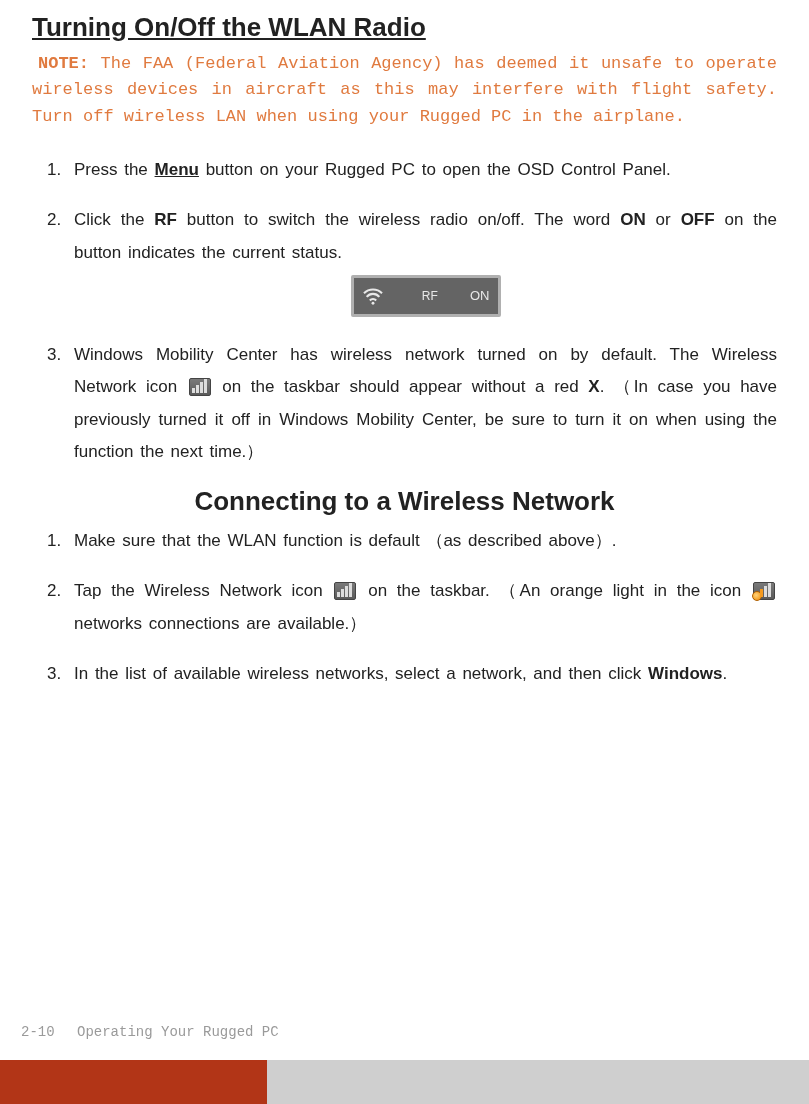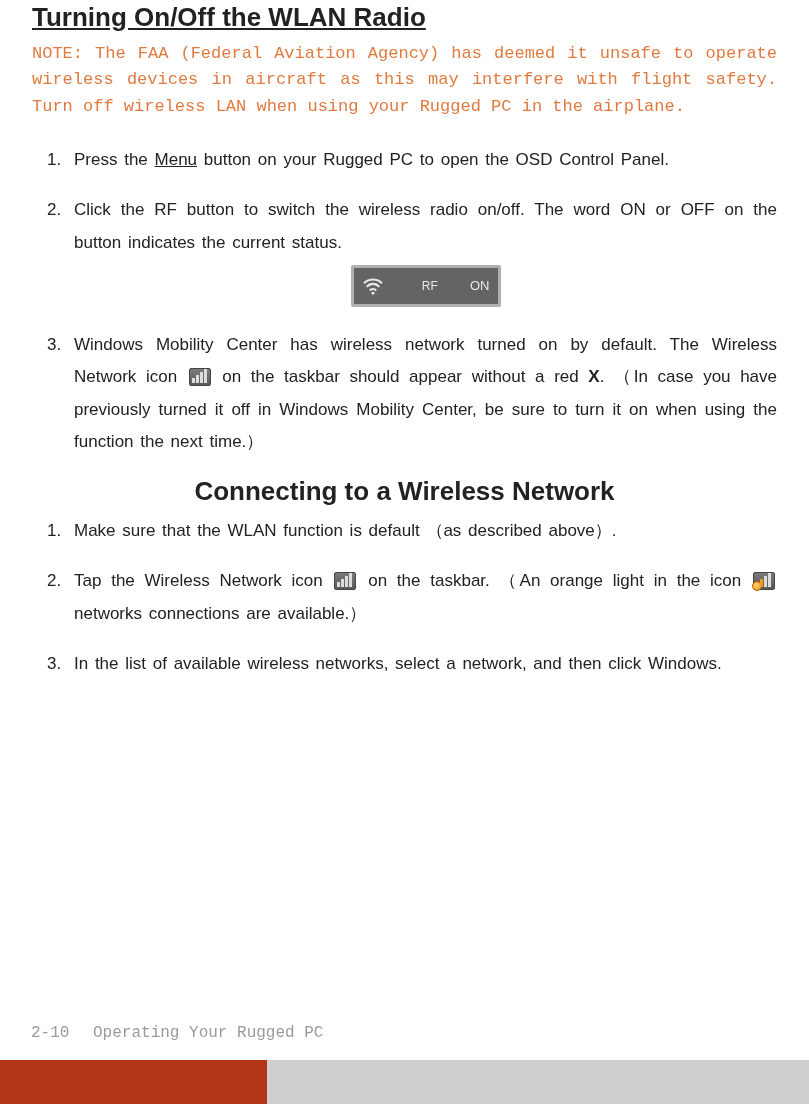--- a/index.html
+++ b/index.html
@@ -13,21 +13,21 @@
   html,body{margin:0;padding:0;}
   body{
     width:809px;
     height:1104px;
     background:#fff;
     font-family:"Segoe UI", Arial, sans-serif;
     color:var(--text);
     position:relative;
   }
   .page{
-    padding:2px 0 0 32px;
+    padding:12px 0 0 32px;
     width:777px;
   }
   h2.sec{
     font-family:"Arial Black", Arial, sans-serif;
     font-weight:900;
     font-stretch:condensed;
     letter-spacing:0px;
     font-size:26px;
     margin:0 0 8px 0;
     text-decoration:underline;
@@ -35,37 +35,37 @@
   h2.sec.nou{ text-decoration:none;text-align:center; }
   .note{
     font-family:"Courier New", monospace;
     color:var(--note);
     font-size:17px;
     line-height:1.55;
     margin:4px 0 24px 0;
     text-align:justify;
     text-justify:inter-word;
   }
-  .note .label{ font-weight:normal; }
+  .note .label{ font-weight:bold;margin-left:6px; }
   ol.steps{
     margin:0;
     padding:0 0 0 36px;
     list-style:decimal;
   }
   ol.steps>li{
     font-size:17px;
     line-height:1.9;
     margin:0 0 18px 0;
     padding-left:6px;
     text-align:justify;
     word-spacing:2px;
   }
   .bold-cond{
     font-family:"Arial Black", Arial, sans-serif;
-    font-weight:400;
+    font-weight:700;
     font-stretch:condensed;
     letter-spacing:0px;
   }
   .boldx{ font-weight:bold; }
 
   .rf-widget-wrap{ text-align:center; margin:6px 0 22px 0;}
   .rf-widget{
     display:inline-flex;
     align-items:center;
     gap:0;
@@ -112,24 +112,24 @@
     border:1px solid #b06000;
   }
 
   .footer{
     position:absolute;
     left:0;right:0;bottom:0;
     height:80px;
   }
   .footer .line{
     position:absolute;
-    left:31px; top:0;
+    left:21px; top:0;
     color:var(--muted);
     font-family:"Courier New", monospace;
-    font-size:16px;
+    font-size:14px;
   }
   .footer .line .pg{ color:var(--muted); margin-right:14px;}
   .footer .bars{
     position:absolute;left:0;right:0;bottom:0;height:44px;display:flex;
   }
   .footer .bars .b1{ width:33%; background:#b23517;}
   .footer .bars .b2{ flex:1; background:#cfcfcf;}
 </style>
 </head>
 <body>

